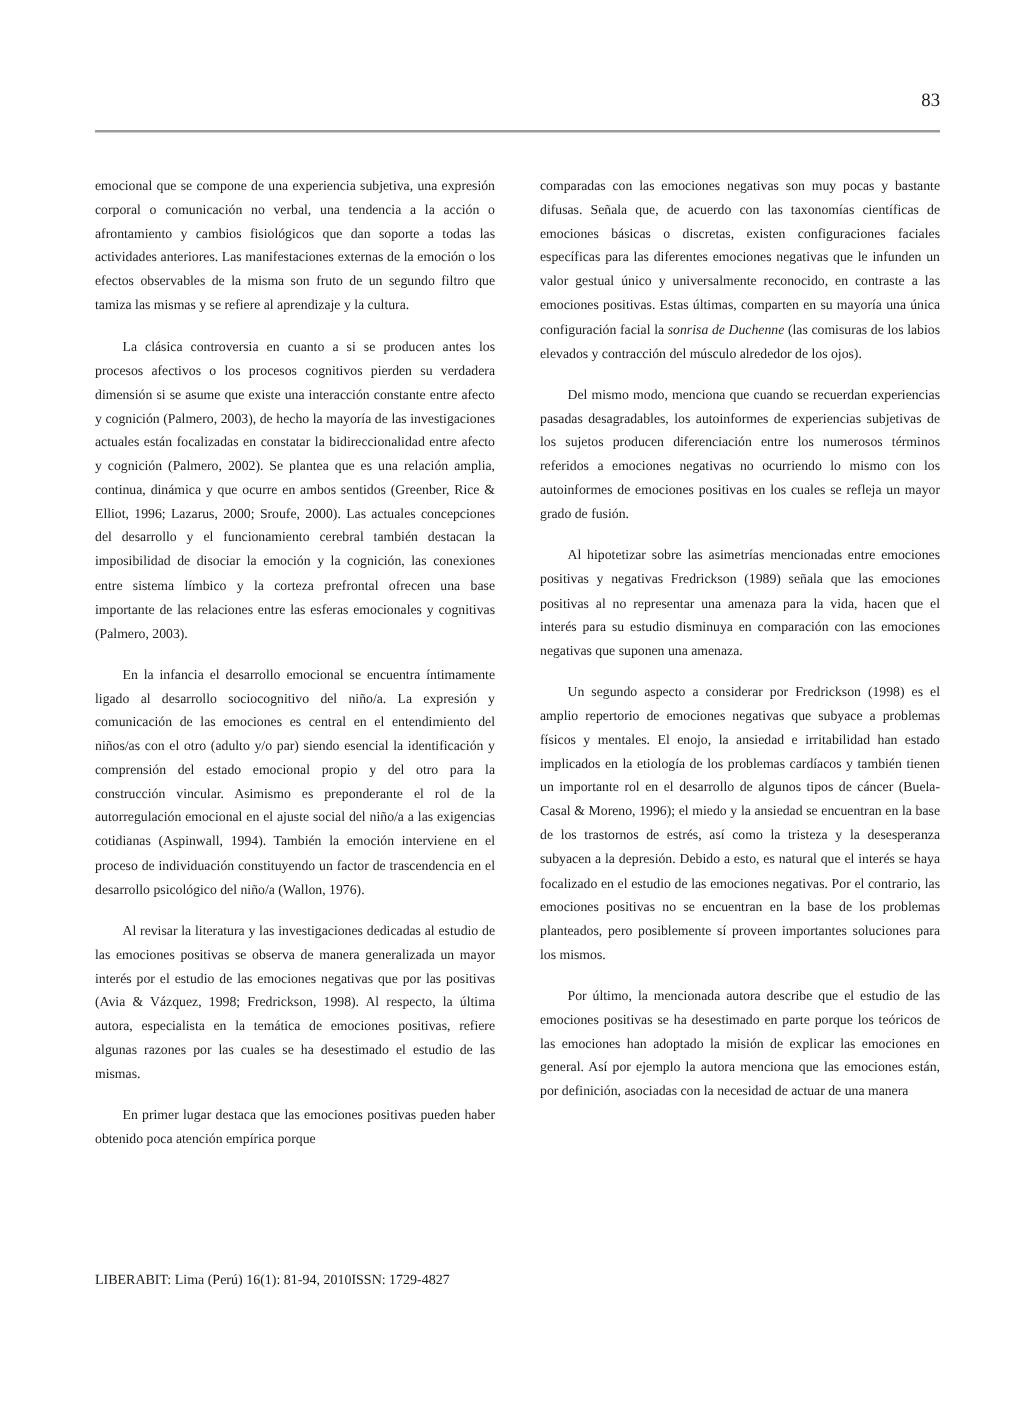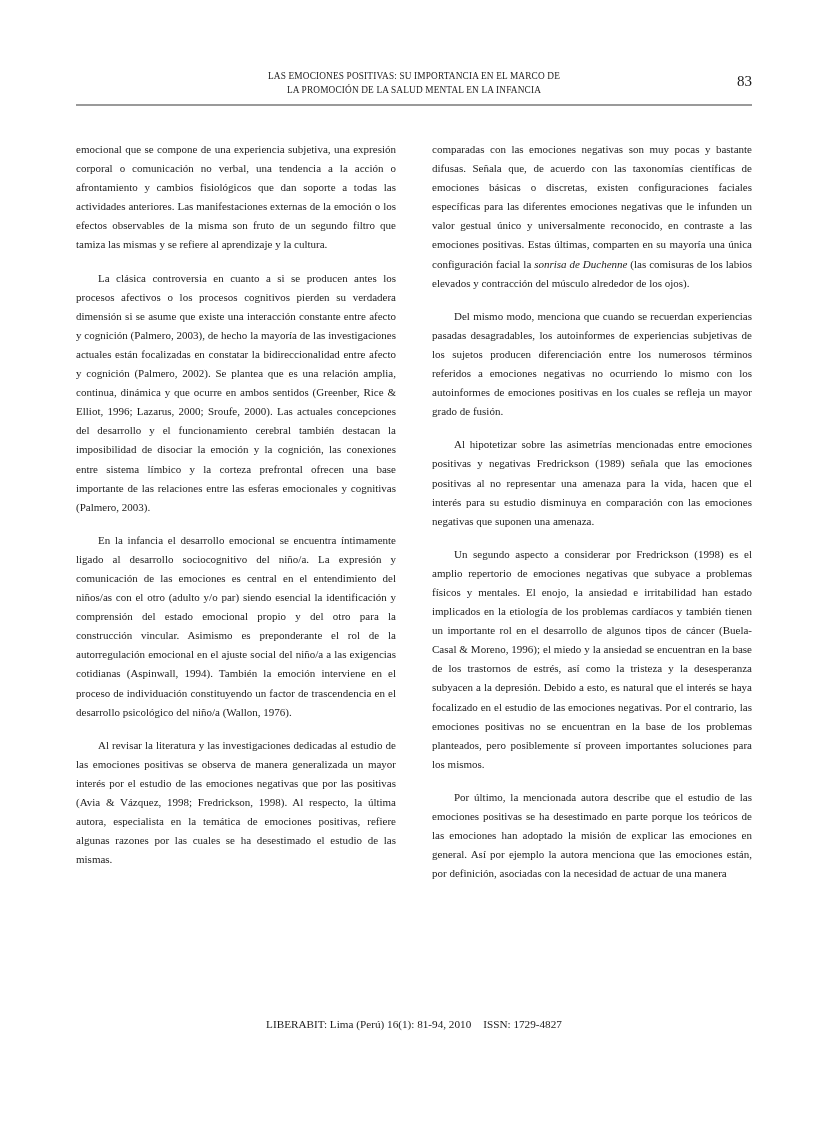--- a/index.html
+++ b/index.html
@@ -93,50 +93,46 @@
     top: 1014px;
     width: 676px;
   }
   .footnote {
     font-size: 9.2px;
     line-height: 14px;
     color: #222;
   }
   .footer-row {
     display: flex;
-    justify-content: center;
+    justify-content: flex-start;
     align-items: baseline;
     margin-top: 3px;
     font-size: 11.2px;
     line-height: 15px;
     color: #1b1b1b;
-    gap: 12px;
   }
 </style>
 </head>
 <body>
 
 <div class="page">
 
   <div class="running-head">
-    <div class="running-head-title">
-      <span class="rh-line">LAS EMOCIONES POSITIVAS: SU IMPORTANCIA EN EL MARCO DE</span>
-      <span class="rh-line">LA PROMOCIÓN DE LA SALUD MENTAL EN LA INFANCIA</span>
-    </div>
     <div class="page-number">83</div>
   </div>
   <div class="head-rule"></div>
 
   <div class="columns">
 
     <div class="col">
       <p>emocional que se compone de una experiencia subjetiva, una expresión corporal o comunicación no verbal, una tendencia a la acción o afrontamiento y cambios fisiológicos que dan soporte a todas las actividades anteriores. Las manifestaciones externas de la emoción o los efectos observables de la misma son fruto de un segundo filtro que tamiza las mismas y se refiere al aprendizaje y la cultura.</p>
       <p class="indent">La clásica controversia en cuanto a si se producen antes los procesos afectivos o los procesos cognitivos pierden su verdadera dimensión si se asume que existe una interacción constante entre afecto y cognición (Palmero, 2003), de hecho la mayoría de las investigaciones actuales están focalizadas en constatar la bidireccionalidad entre afecto y cognición (Palmero, 2002). Se plantea que es una relación amplia, continua, dinámica y que ocurre en ambos sentidos (Greenber, Rice &amp; Elliot, 1996; Lazarus, 2000; Sroufe, 2000). Las actuales concepciones del desarrollo y el funcionamiento cerebral también destacan la imposibilidad de disociar la emoción y la cognición, las conexiones entre sistema límbico y la corteza prefrontal ofrecen una base importante de las relaciones entre las esferas emocionales y cognitivas (Palmero, 2003).</p>
       <p class="indent">En la infancia el desarrollo emocional se encuentra íntimamente ligado al desarrollo sociocognitivo del niño/a. La expresión y comunicación de las emociones es central en el entendimiento del niños/as con el otro (adulto y/o par) siendo esencial la identificación y comprensión del estado emocional propio y del otro para la construcción vincular. Asimismo es preponderante el rol de la autorregulación emocional en el ajuste social del niño/a a las exigencias cotidianas (Aspinwall, 1994). También la emoción interviene en el proceso de individuación constituyendo un factor de trascendencia en el desarrollo psicológico del niño/a (Wallon, 1976).</p>
       <p class="indent">Al revisar la literatura y las investigaciones dedicadas al estudio de las emociones positivas se observa de manera generalizada un mayor interés por el estudio de las emociones negativas que por las positivas (Avia &amp; Vázquez, 1998; Fredrickson, 1998). Al respecto, la última autora, especialista en la temática de emociones positivas, refiere algunas razones por las cuales se ha desestimado el estudio de las mismas.</p>
+      <p class="indent">En primer lugar destaca que las emociones positivas pueden haber obtenido poca atención empírica porque</p>
     </div>
 
     <div class="col">
       <p><span>comparadas con las emociones negativas son muy pocas y bastante difusas. Señala que, de acuerdo con las taxonomías científicas de emociones básicas o discretas, existen configuraciones faciales específicas para las diferentes emociones negativas que le infunden un valor gestual único y universalmente reconocido, en contraste a las emociones positivas. Estas últimas, comparten en su mayoría una única configuración facial la </span><em>sonrisa de Duchenne</em><span> (las comisuras de los labios elevados y  contracción del músculo alrededor de los ojos).</span></p>
       <p class="indent">Del mismo modo, menciona que cuando se recuerdan experiencias pasadas desagradables, los autoinformes de experiencias subjetivas de los sujetos producen diferenciación entre los numerosos términos referidos a emociones negativas no ocurriendo lo mismo con los autoinformes de emociones positivas en los cuales se refleja un  mayor grado de fusión.</p>
       <p class="indent">Al hipotetizar sobre las asimetrías mencionadas entre emociones positivas y negativas Fredrickson (1989) señala que las emociones positivas al no representar una amenaza para la vida, hacen que el interés para su estudio disminuya en comparación con las emociones negativas que suponen una amenaza.</p>
       <p class="indent">Un segundo aspecto a considerar por Fredrickson (1998) es el amplio repertorio de emociones negativas que subyace a problemas físicos y mentales. El enojo, la ansiedad e irritabilidad han estado implicados en la etiología de los problemas cardíacos y también tienen un importante rol en el desarrollo de algunos tipos de cáncer (Buela-Casal &amp; Moreno, 1996); el miedo y la ansiedad se encuentran en la base de los trastornos de estrés, así como la tristeza y la desesperanza subyacen a la depresión. Debido a esto, es natural que el interés se haya focalizado en el estudio de las emociones negativas. Por el contrario, las emociones positivas no se encuentran en la base de los problemas planteados, pero posiblemente sí proveen importantes soluciones para los mismos.</p>
       <p class="indent">Por último, la mencionada autora describe que el estudio de las emociones positivas se ha desestimado en parte porque los teóricos de las emociones han adoptado la misión de explicar las emociones en general. Así por ejemplo la autora menciona que las emociones están, por definición, asociadas con la necesidad de actuar de una manera</p>
     </div>
 

